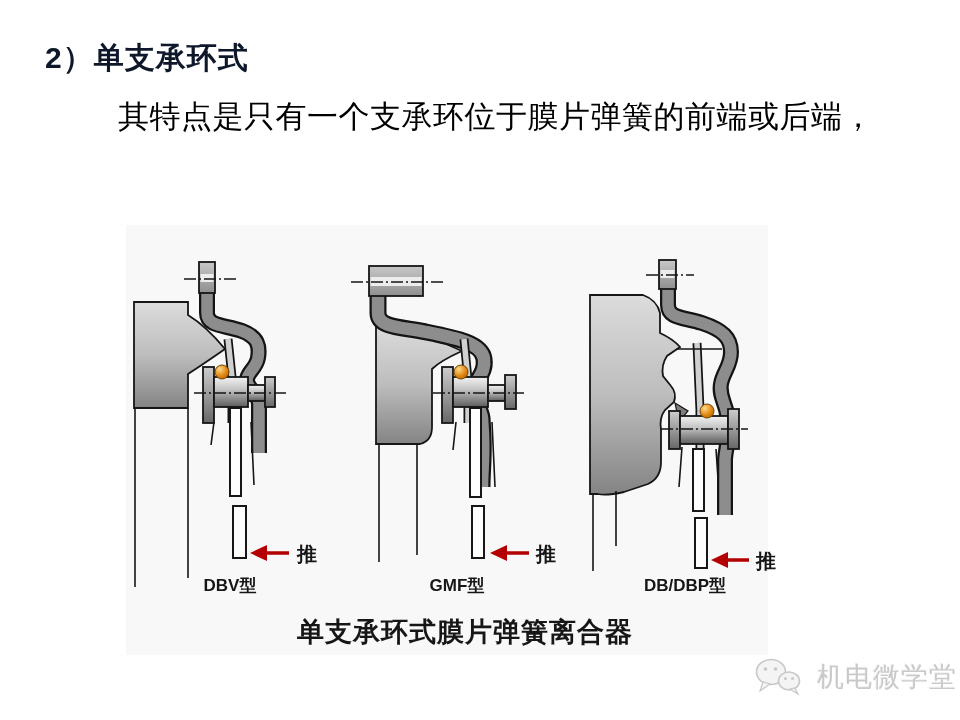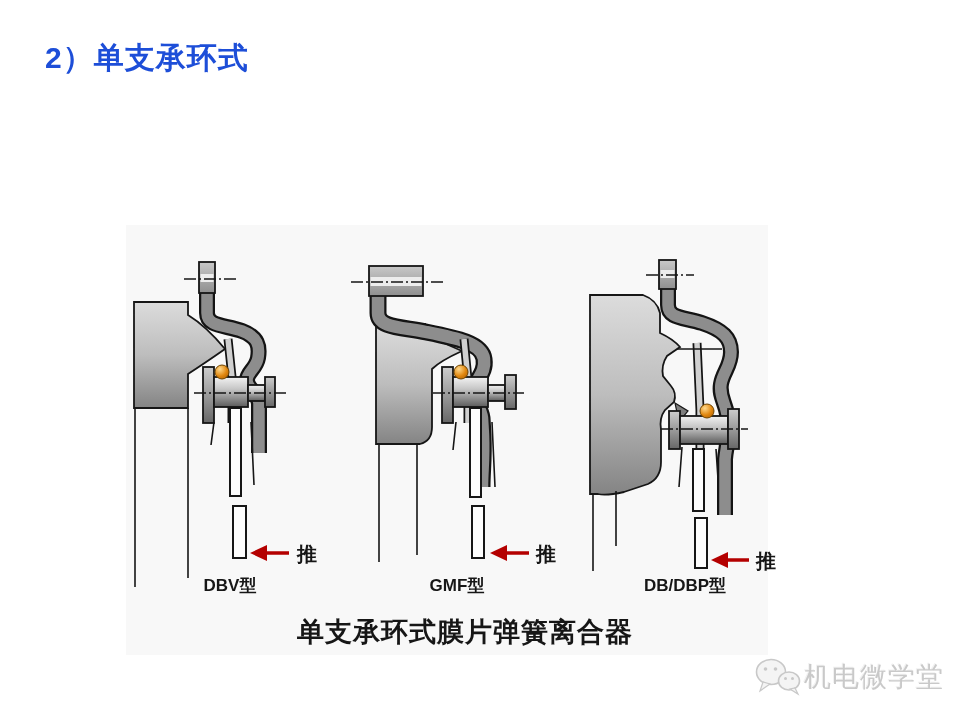--- a/index.html
+++ b/index.html
@@ -3,21 +3,21 @@
 <meta charset="utf-8">
 <style>
   html,body{margin:0;padding:0;}
   body{
     width:960px;height:720px;position:relative;background:#ffffff;
     font-family:"Liberation Sans","DejaVu Sans",sans-serif;
     overflow:hidden;
   }
   .slide-title{
     position:absolute;left:45px;top:38px;
-    font-size:30px;font-weight:bold;color:#1d4ed8;letter-spacing:1px;
+    font-size:30px;font-weight:bold;color:#0f172a;letter-spacing:1px;
   }
   .body-text{
     position:absolute;left:40px;top:89px;width:890px;
     font-size:31px;line-height:55px;color:#000;letter-spacing:0.5px;
   }
   .body-text .line1{ text-indent:78px; }
   .figure-panel{
     position:absolute;left:126px;top:225px;width:642px;height:430px;
     background:#f8f8f8;
   }
@@ -31,34 +31,35 @@
   .thinline{ stroke:#161616;stroke-width:1.6;fill:none;}
   .cover-out{ fill:none;stroke:#141414;stroke-linecap:butt;stroke-linejoin:round;}
   .cover-in{ fill:none;stroke:#8d8d8d;stroke-linecap:butt;stroke-linejoin:round;}
   .spring-out{ fill:none;stroke:#141414;stroke-width:9;}
   .spring-in{ fill:none;stroke:#d0d0d0;stroke-width:5.5;}
   .rod{ fill:#fdfdfd;stroke:#161616;stroke-width:2;}
   .arrow-line{ stroke:#b40000;stroke-width:3.5;}
   .arrow-head{ fill:#b40000;}
   .watermark{
     position:absolute;left:754px;top:656px;height:42px;
-    display:flex;align-items:center;gap:2px;
+    display:flex;align-items:center;gap:15px;
   }
   .watermark-text{
     font-size:27px;color:#c9c9c9;letter-spacing:1px;
     text-shadow:1px 1px 0 #ffffff, -1px -1px 0 #f2f2f2;
     white-space:nowrap;
   }
 </style>
 </head>
 <body>
 
 <div class="slide-title">2）单支承环式</div>
 
 <div class="body-text">
+  <div class="line1">其特点是只有一个支承环位于膜片弹簧的前端或后端，</div>
 </div>
 
 <div class="figure-panel">
 <svg width="642" height="430" viewBox="0 0 642 430">
   <defs>
     <linearGradient id="gradFly" x1="0" y1="0" x2="0" y2="1">
       <stop offset="0" stop-color="#dcdcdc"></stop>
           <stop offset="0.5" stop-color="#bdbdbd"></stop>
           <stop offset="1" stop-color="#848484"></stop>
     </linearGradient>

